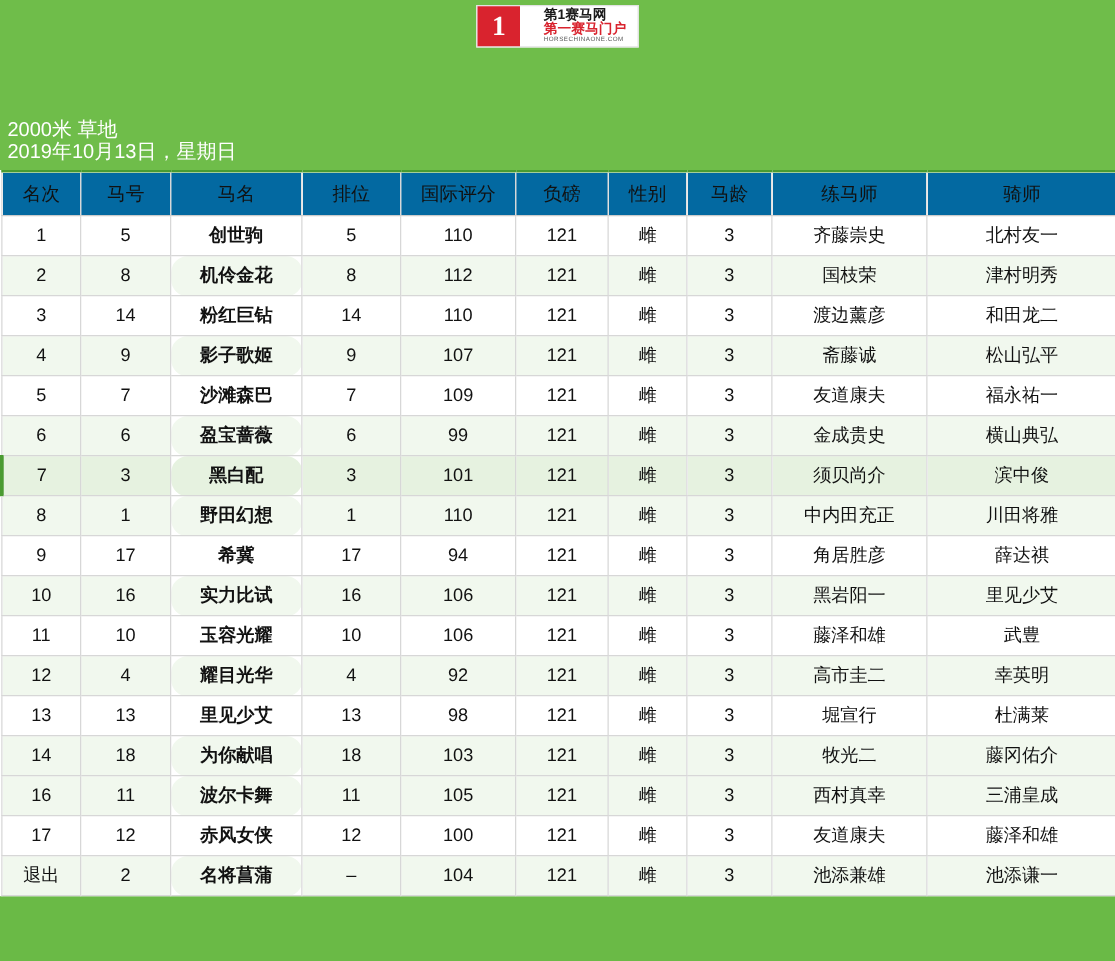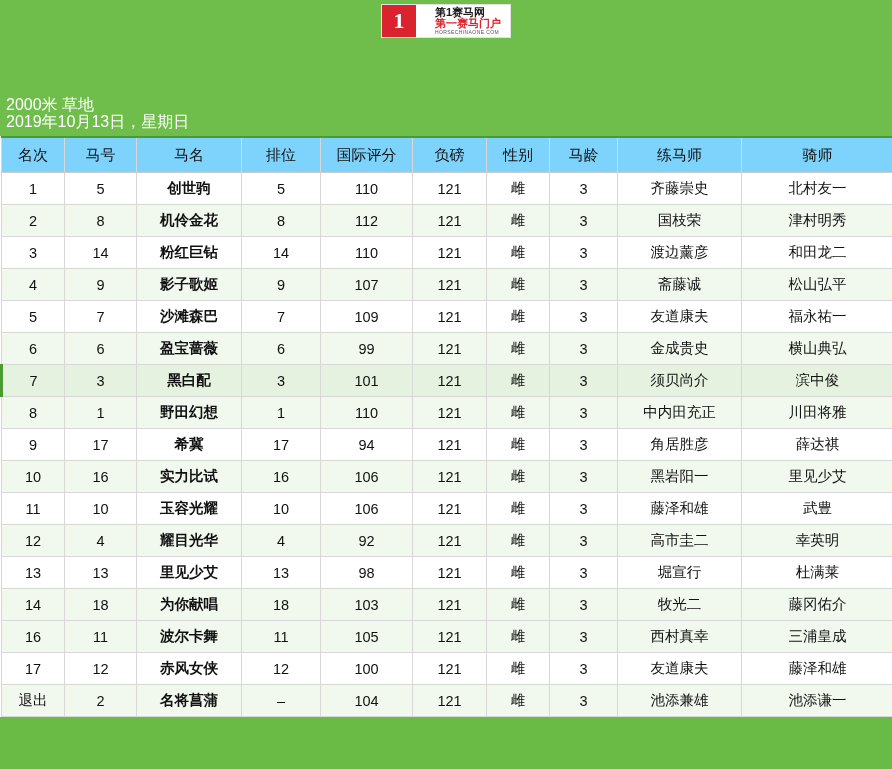--- a/index.html
+++ b/index.html
@@ -104,41 +104,42 @@
     border: 1px solid #d7d7d7;
     text-align: center;
     font-size: 14.5px;
     color: #111111;
     height: 31px;
     padding: 0;
     white-space: nowrap;
     overflow: hidden;
   }
   table.race thead th {
-    background: #7dd3fc;
+    background: #0369a1;
     font-weight: normal;
     font-size: 15px;
     height: 34px;
     border-top: 2px solid #4a9b31;
     border-bottom: 1px solid #cccccc;
   }
   tbody tr.even td {
     background: #ffffff;
   }
   tbody tr.odd td {
     background: #f1f8ee;
   }
   tbody tr.hl td {
     background: #e6f2e0;
   }
   tbody tr.hl td:first-child {
     border-left: 3px solid #4a9b31;
   }
   .c-name {
     font-weight: bold;
+    border-radius: 13px;
   }
   .colw1 { width: 63px; }
   .colw2 { width: 72px; }
   .colw3 { width: 105px; }
   .colw4 { width: 79px; }
   .colw5 { width: 92px; }
   .colw6 { width: 74px; }
   .colw7 { width: 63px; }
   .colw8 { width: 68px; }
   .colw9 { width: 124px; }

